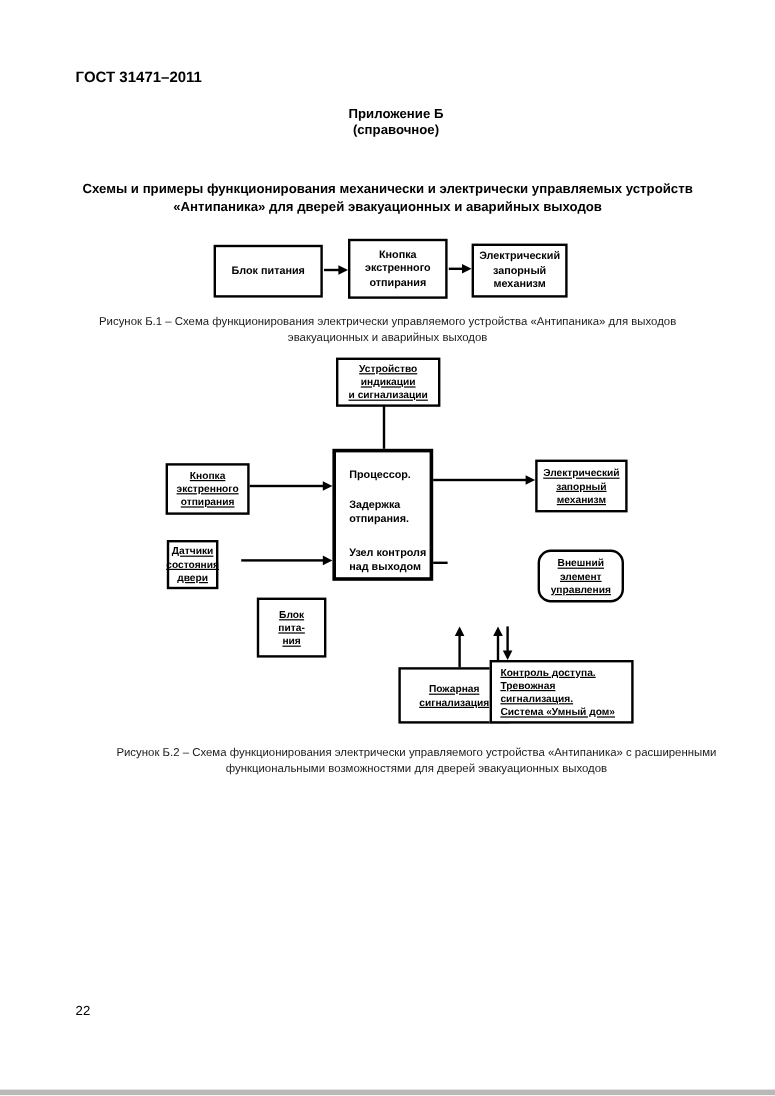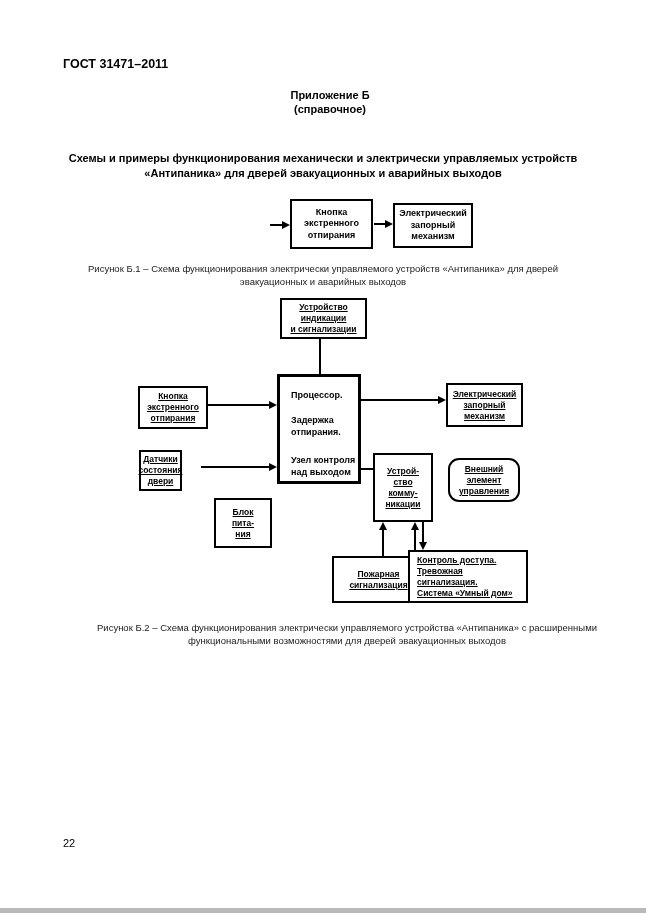--- a/index.html
+++ b/index.html
@@ -67,33 +67,34 @@
   <div class="abs doc-number">ГОСТ 31471–2011</div>
 
   <div class="abs appendix">
     <div>Приложение Б</div>
     <div>(справочное)</div>
   </div>
 
   <div class="abs section-title">Схемы и примеры функционирования механически и электрически управляемых устройств
 «Антипаника» для дверей эвакуационных и аварийных выходов</div>
 
+  <div class="box fb1 b1-power">Блок питания</div>
   <div class="box fb1 b1-button">Кнопка
 экстренного
 отпирания</div>
   <div class="box fb1 b1-lock">Электрический
 запорный
 механизм</div>
 
   <div class="hline" style="left:270px; top:224px; width:14px;"></div>
   <div class="arr-r" style="left:282px; top:221px;"></div>
   <div class="hline" style="left:374px; top:223px; width:13px;"></div>
   <div class="arr-r" style="left:385px; top:220px;"></div>
 
-  <div class="abs caption cap-b1">Рисунок Б.1 – Схема функционирования электрически управляемого устройств «Антипаника» для дверей
+  <div class="abs caption cap-b1">Рисунок Б.1 – Схема функционирования электрически управляемого устройства «Антипаника» для выходов
 эвакуационных и аварийных выходов</div>
 
   <div class="box fb2 b2-ind">Устройство
 индикации
 и сигнализации</div>
 
   <div class="box fb2 b2-proc">
     <div class="proc-text proc-t1">Процессор.</div>
     <div class="proc-text proc-t2">Задержка
 отпирания.</div>
@@ -106,24 +107,20 @@
 отпирания</div>
   <div class="box fb2 b2-sens">Датчики
 состояния
 двери</div>
   <div class="box fb2 b2-pwr">Блок
 пита-
 ния</div>
   <div class="box fb2 b2-lock">Электрический
 запорный
 механизм</div>
-  <div class="box fb2 b2-comm">Устрой-
-ство
-комму-
-никации</div>
   <div class="box fb2 b2-ext">Внешний
 элемент
 управления</div>
   <div class="box fb2 b2-fire">Пожарная
 сигнализация</div>
   <div class="box fb2 b2-acc">Контроль доступа.
 Тревожная
 сигнализация.
 Система «Умный дом»</div>
 

